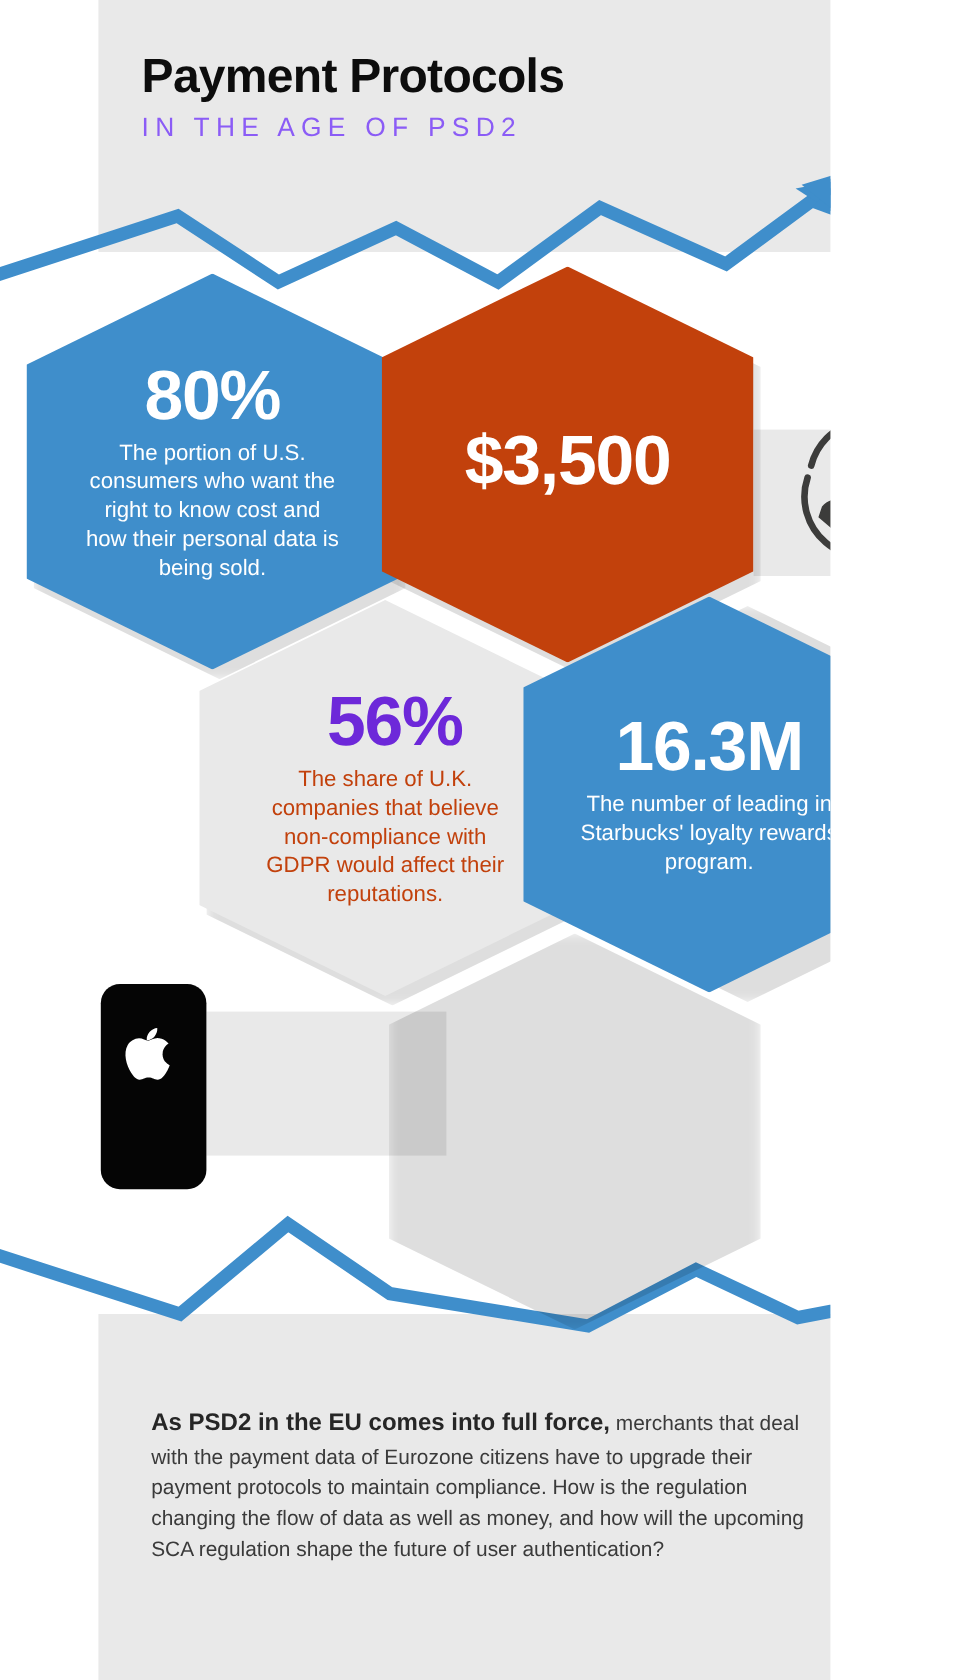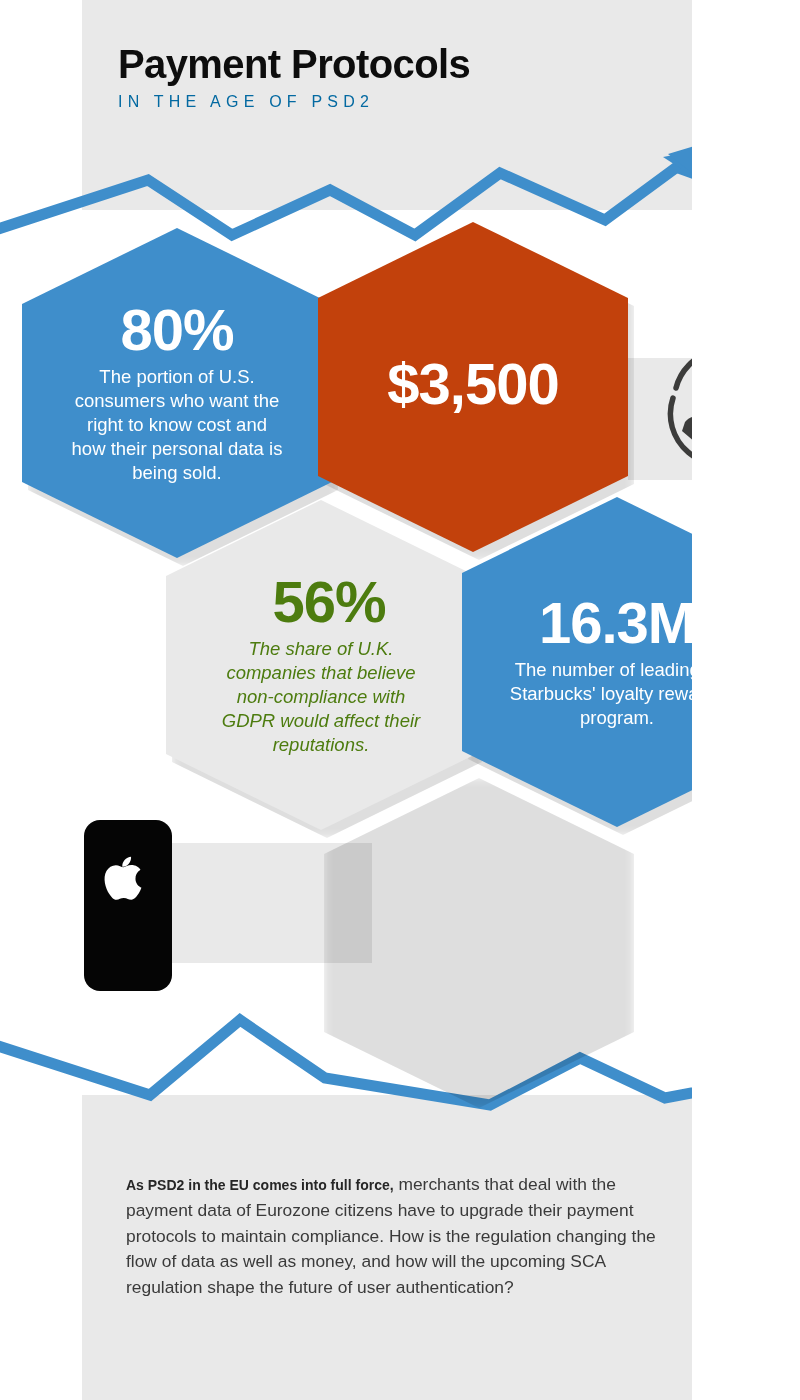--- a/index.html
+++ b/index.html
@@ -26,21 +26,21 @@
 
   
   #header{position:absolute;left:118px;top:44px;width:600px;}
   #title{
     font-size:40px;font-weight:bold;color:#0d0d0d;
     letter-spacing:-0.6px;line-height:1.0;
     font-family:"Liberation Sans", sans-serif;
   }
   #subtitle{
     margin-top:9px;
-    font-size:16px;color:#0369a1;font-weight:300;
+    font-size:22px;color:#8b5cf6;font-weight:300;
     letter-spacing:5.2px;
     font-family:"Liberation Sans", sans-serif;
   }
 
   
   .hex{
     position:absolute;
     width:310px;height:330px;
     clip-path:polygon(50% 0%, 100% 23%, 100% 77%, 50% 100%, 0% 77%, 0% 23%);
     box-sizing:border-box;
@@ -55,48 +55,48 @@
     margin-bottom:6px;
   }
   .hex .cap{
     font-size:18.5px;line-height:1.3;font-weight:400;
   }
   .hex.blue{background:#3f8ecb;}
   .hex.blue .big,.hex.blue .cap{color:#ffffff;}
   .hex.dark{background:#c2410c;}
   .hex.dark .big,.hex.dark .cap{color:#ffffff;}
   .hex.light{background:#e9e9e9;}
-  .hex.light .big{color:#4d7c0f;margin-left:16px;}
-  .hex.light .cap{color:#4d7c0f;font-style:italic;}
+  .hex.light .big{color:#6d28d9;margin-left:16px;}
+  .hex.light .cap{color:#c2410c;}
 
   #hex-1{left:22px;top:228px;}
   #hex-2{left:318px;top:222px;}
   #hex-3{left:166px;top:500px;}
-  #hex-4{left:462px;top:497px;}
+  #hex-4{left:436px;top:497px;}
   #hex-5{left:318px;top:770px;}
 
   .hexshadow{
     position:absolute;width:310px;height:330px;
     clip-path:polygon(50% 0%, 100% 23%, 100% 77%, 50% 100%, 0% 77%, 0% 23%);
     background:rgba(0,0,0,0.13);
     filter:blur(5px);
   }
 
   
   #icon-dollar{position:absolute;left:652px;top:336px;width:140px;height:140px;}
   #icon-phone{position:absolute;left:82px;top:818px;width:92px;height:175px;}
 
   
   #bottom-copy{
     position:absolute;left:126px;top:1172px;width:560px;
     font-size:17.4px;line-height:1.48;color:#3a3a3a;
     font-family:"Liberation Sans", sans-serif;
     text-align:left;
   }
-  #bottom-copy .lead{font-weight:bold;color:#262626;font-size:14px;}
+  #bottom-copy .lead{font-weight:bold;color:#262626;font-size:20px;}
 </style>
 </head>
 <body>
 
 <div id="stage">
 
   <div class="band" id="band-top"></div>
   <div class="band" id="band-icon-right"></div>
   <div class="band" id="band-phone"></div>
   <div class="band" id="band-bottom"></div>

